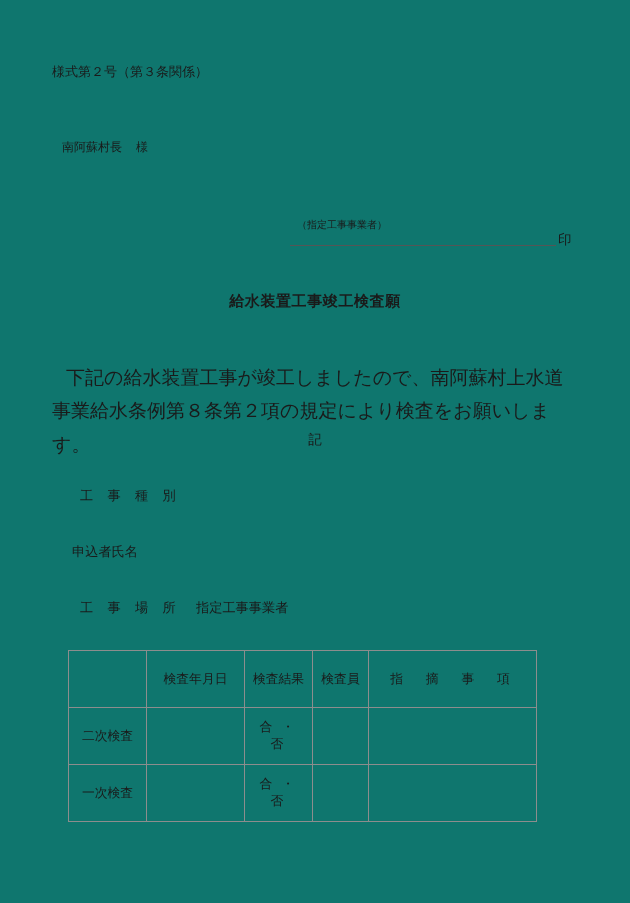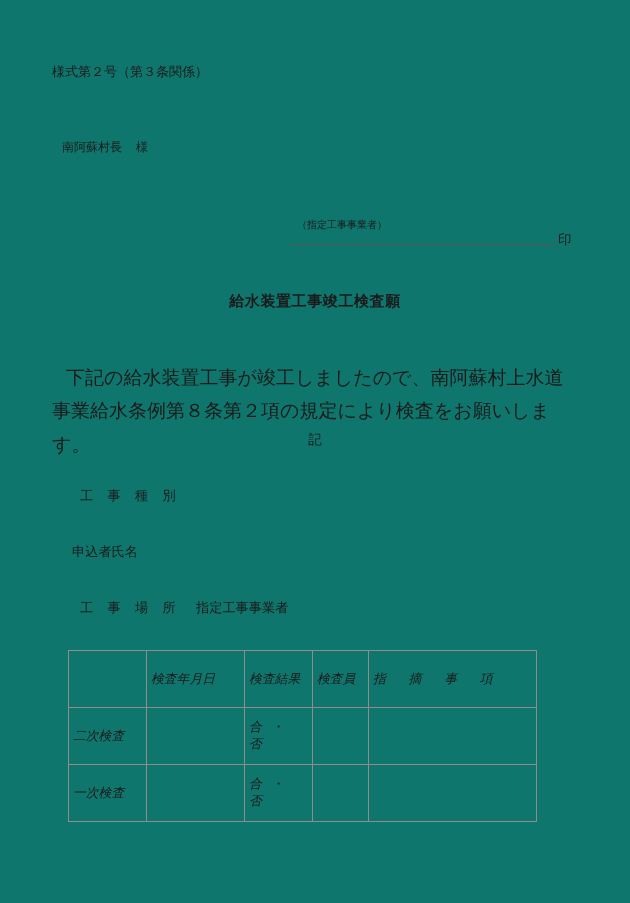--- a/index.html
+++ b/index.html
@@ -124,24 +124,23 @@
     left: 68px;
     top: 650px;
     border-collapse: collapse;
     table-layout: fixed;
     font-size: 12.8px;
   }
   .insp-table td, .insp-table th {
     border: 1px solid #8d8d8d;
     height: 56px;
     padding: 0 4px;
-    text-align: left;
+    text-align: center;
     vertical-align: middle;
     font-weight: normal;
-    font-style: italic;
   }
   .col-0 { width: 78px; }
   .col-1 { width: 98px; }
   .col-2 { width: 68px; }
   .col-3 { width: 56px; }
   .col-4 { width: 168px; }
   .hdr-wide { letter-spacing: 5px; }
   .cell-result { letter-spacing: 3px; }
 </style>
 </head>

